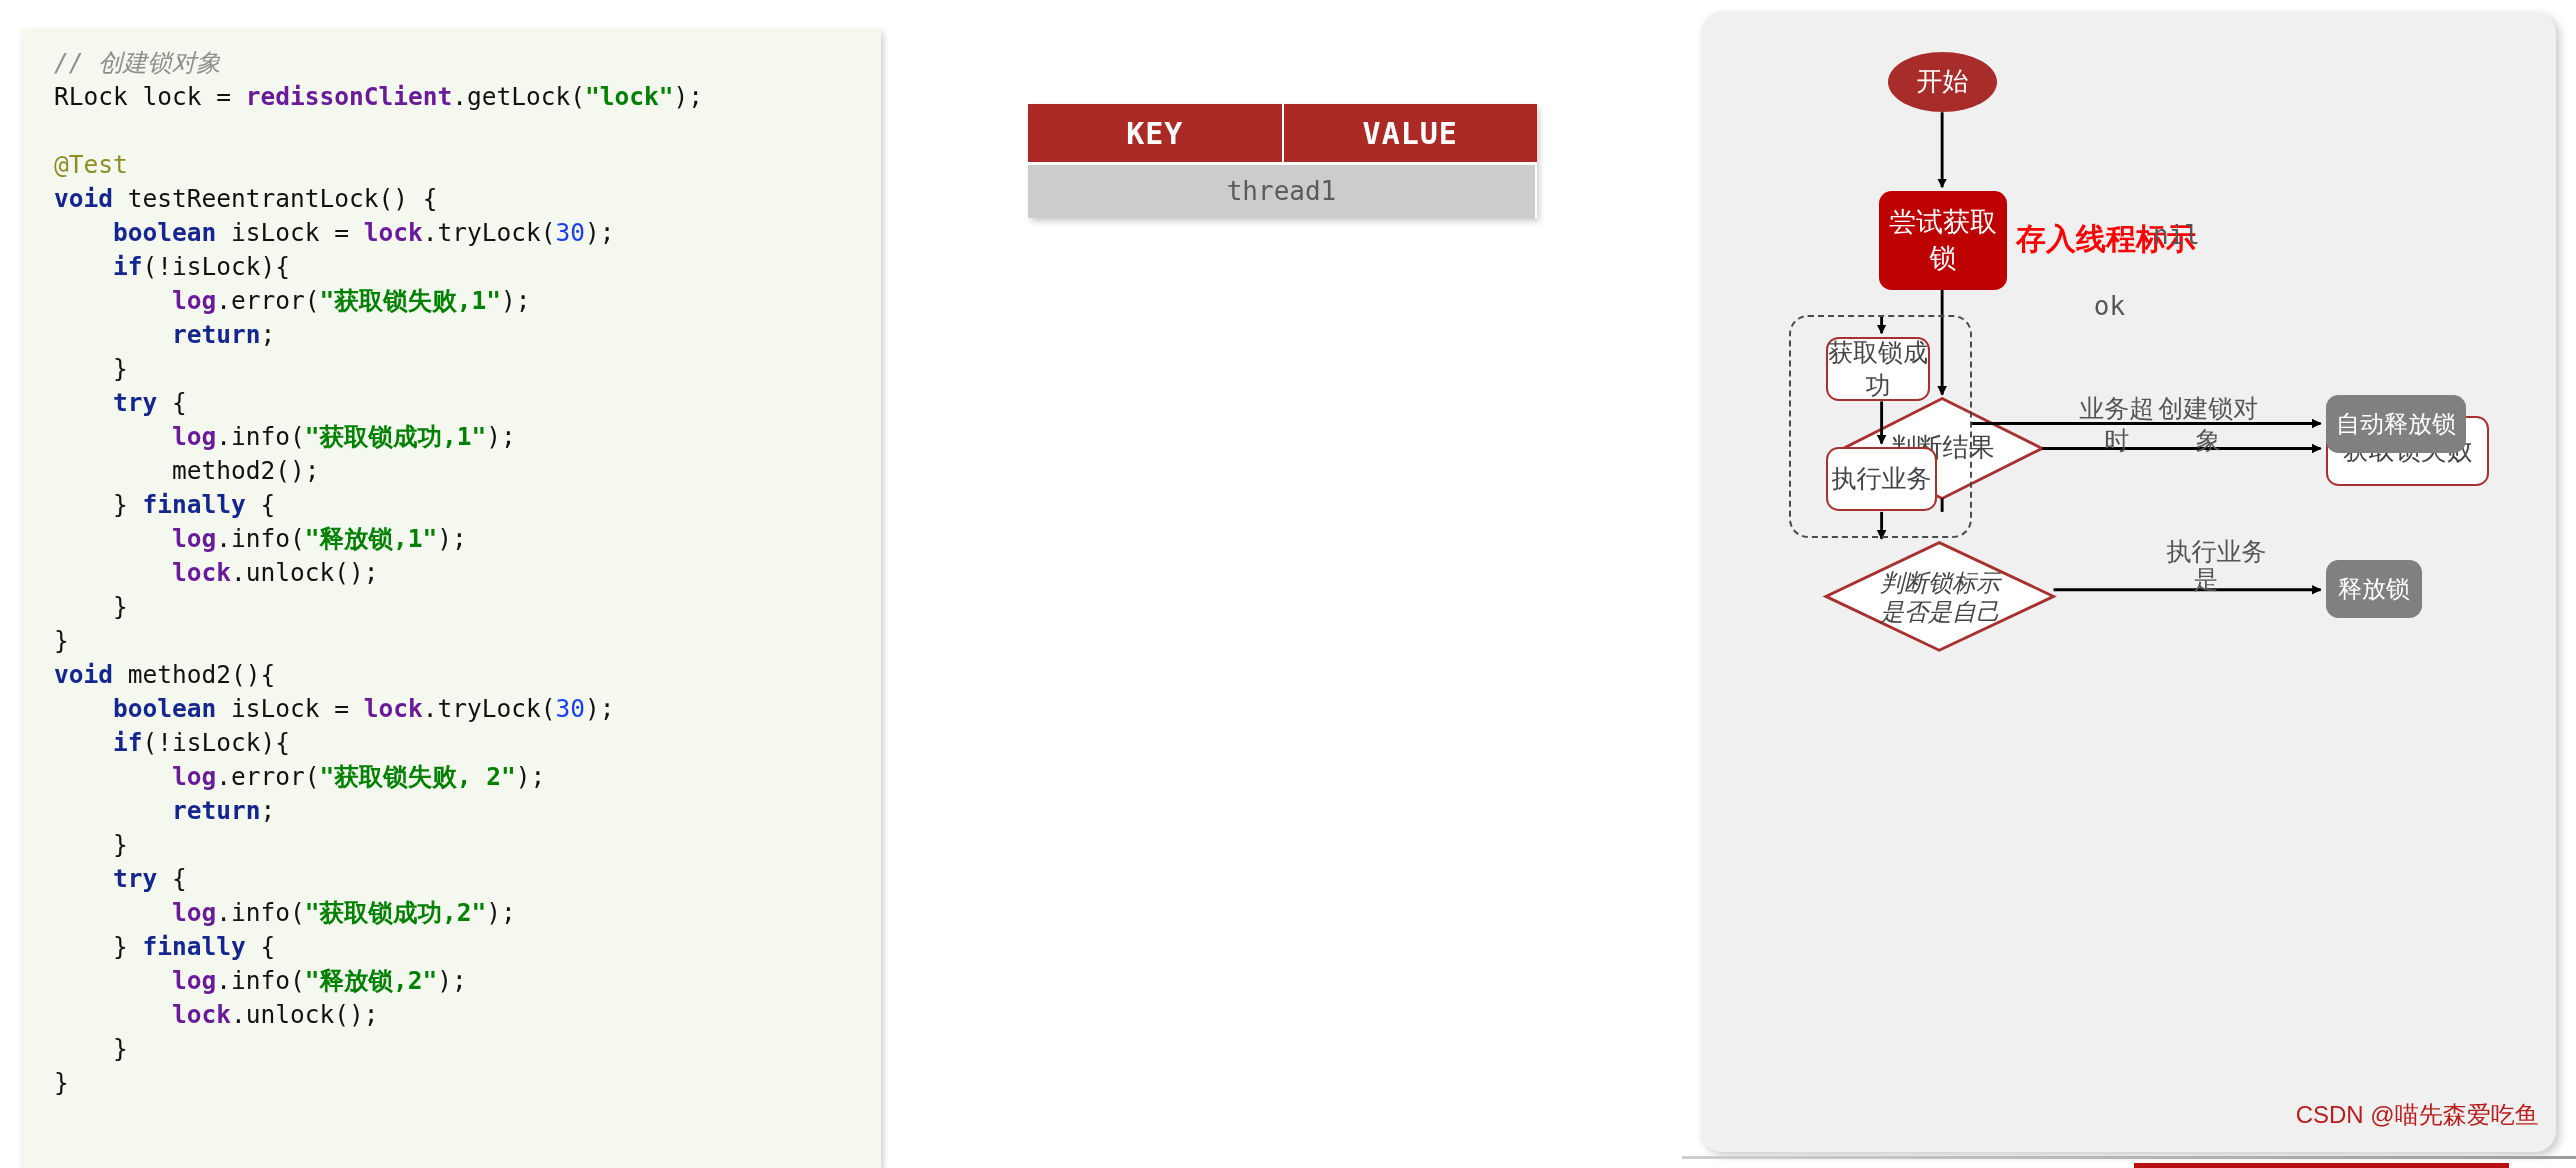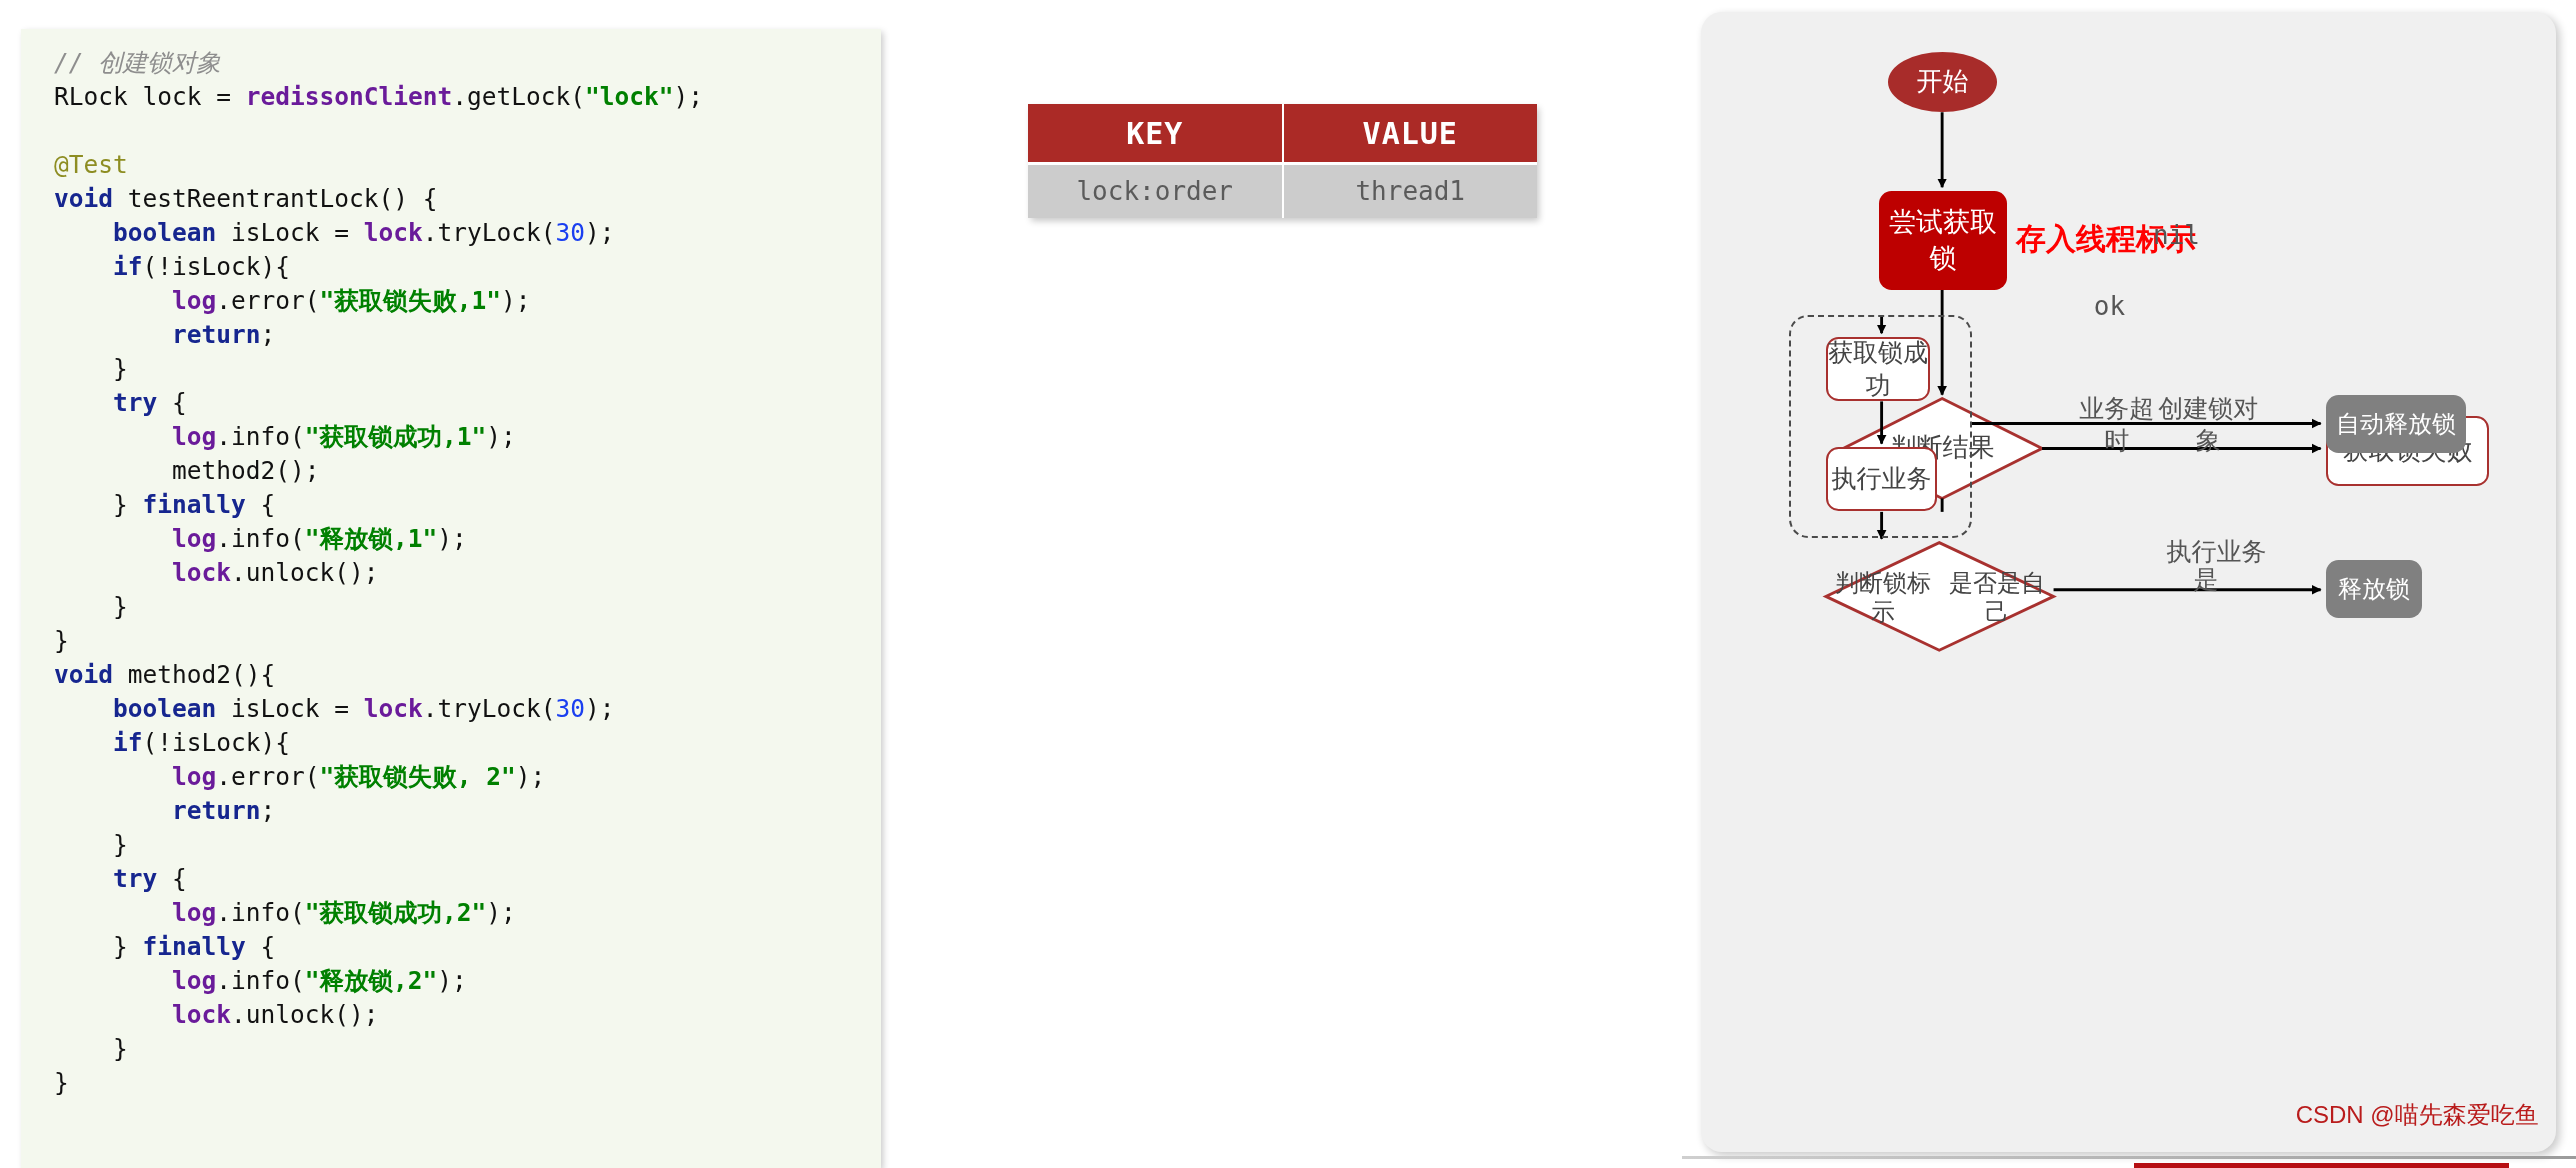--- a/index.html
+++ b/index.html
@@ -122,21 +122,21 @@
     color:#555555;font-size:25px;line-height:32px;
   }
   #node-auto{
     left:625px;top:383px;width:140px;height:58px;border-radius:12.5px;
     background:#808080;color:#ffffff;font-size:24px;flex-direction:row;
     line-height:28px;
   }
   
   #node-judge2{
     left:125px;top:531px;width:228px;height:108px;font-size:24px;color:#444444;
-    flex-direction:row;line-height:29px;
+    flex-direction:column;line-height:29px;font-style:italic;
   }
   #label-biz2{left:434px;top:521px;width:163px;height:38px;color:#555555;font-size:25px;}
   #label-yes{left:481px;top:550px;width:48px;height:35px;color:#555555;font-size:25px;}
   #node-release{
     left:625px;top:548px;width:96px;height:58px;border-radius:12.5px;
     background:#808080;color:#ffffff;font-size:24px;
   }
 
   
   #watermark{
@@ -189,21 +189,20 @@
 <span class="c-pl">    }</span>
 <span class="c-pl">}</span></pre>
 </div>
 
 <div id="kv-table">
   <div class="kv-row kv-head">
     <div class="kv-cell">KEY</div>
     <div class="kv-cell">VALUE</div>
   </div>
   <div class="kv-row kv-body">
-    <div class="kv-cell">lock:order</div>
     <div class="kv-cell">thread1</div>
   </div>
 </div>
 
 <div id="flow-panel">
 
   <svg id="flow-svg" width="855" height="1140" viewBox="0 0 890 1186">
     <defs>
       <marker id="arrow" markerWidth="11" markerHeight="11" refX="9" refY="5.5" orient="auto" markerUnits="userSpaceOnUse">
         <path d="M0,0.5 L10,5.5 L0,10.5 z" fill="#000000"></path>

